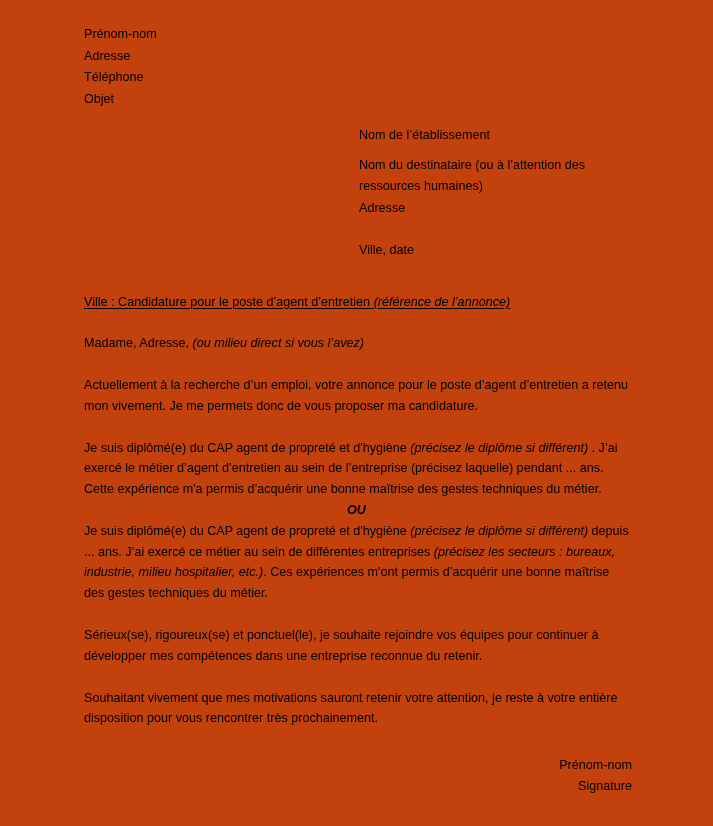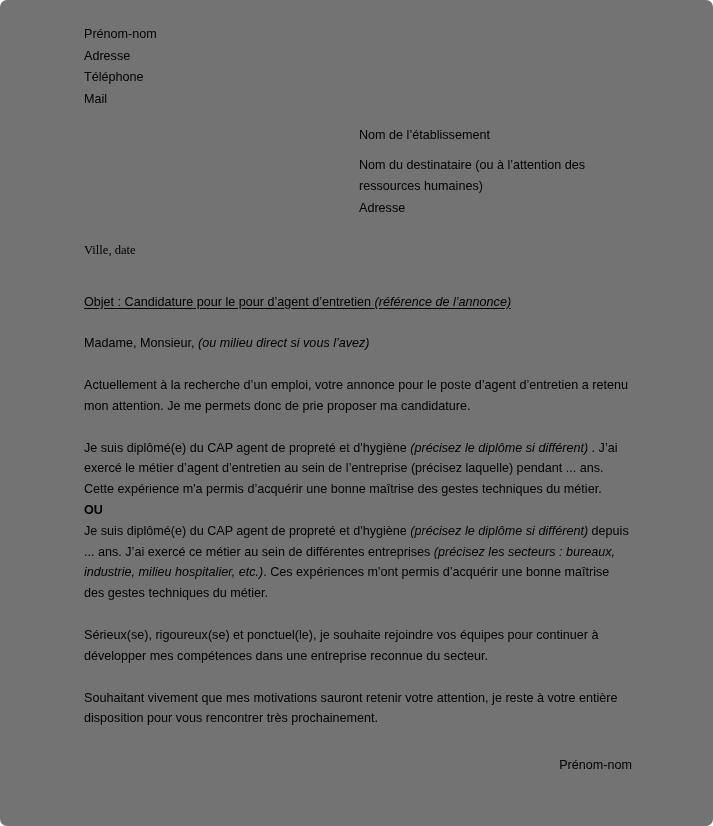--- a/index.html
+++ b/index.html
@@ -11,24 +11,23 @@
     width: 713px;
     height: 826px;
     font-family: "Liberation Sans", sans-serif;
     color: #000000;
     -webkit-font-smoothing: antialiased;
   }
   .page {
     position: relative;
     width: 713px;
     height: 826px;
-    background: #737373;
+    background: #c2410c;
     box-sizing: border-box;
     overflow: hidden;
-    border-radius: 7px;
   }
 
   
   .doc {
     position: absolute;
     left: 84px;
     top: 24px;
     width: 545px;
     font-size: 12.6px;
     line-height: 20.8px;
@@ -43,33 +42,33 @@
 
   
   .recipient {
     margin-left: 275px;
     width: 268px;
     line-height: 21.5px;
   }
   .recipient .wrapline { white-space: normal; margin-top: 8px; }
 
   .cityline {
+    margin-left: 275px;
     line-height: 21.5px;
-    font-family: Liberation Serif, serif;
   }
 
   
   .subject {
     text-decoration: underline;
     text-underline-offset: 2px;
     white-space: nowrap;
   }
 
   .it { font-style: italic; }
-  .bi { font-weight: bold; }
+  .bi { font-style: italic; font-weight: bold; text-align: center; }
 
   .body-para { margin: 0; }
 
   
   .signature {
     position: absolute;
     left: 84px;
     top: 755px;
     width: 548px;
     text-align: right;
@@ -81,66 +80,67 @@
 <body>
 
 <div class="page">
 
   <div class="doc">
 
     <div class="sender">
       <div class="line">Prénom-nom</div>
       <div class="line">Adresse</div>
       <div class="line">Téléphone</div>
-      <div class="line">Mail</div>
+      <div class="line">Objet</div>
     </div>
 
     <div class="spacer-md"></div>
 
     <div class="recipient">
       <div class="line">Nom de l’établissement</div>
       <div class="wrapline">Nom du destinataire (ou à l’attention des ressources humaines)</div>
       <div class="line">Adresse</div>
     </div>
 
     <div class="spacer-lg"></div>
 
     <div class="cityline">Ville, date</div>
 
     <div class="spacer-lg"></div>
     <div class="spacer-sm"></div>
 
-    <div class="subject"><span>Objet : Candidature pour le pour d’agent d’entretien </span><span class="it">(référence de l’annonce)</span></div>
+    <div class="subject"><span>Ville : Candidature pour le poste d’agent d’entretien </span><span class="it">(référence de l’annonce)</span></div>
 
     <div class="spacer-lg"></div>
 
-    <p class="body-para"><span>Madame, Monsieur, </span><span class="it">(ou milieu direct si vous l’avez)</span></p>
+    <p class="body-para"><span>Madame, Adresse, </span><span class="it">(ou milieu direct si vous l’avez)</span></p>
 
     <div class="spacer-lg"></div>
 
-    <p class="body-para">Actuellement à la recherche d’un emploi, votre annonce pour le poste d’agent d’entretien a retenu mon attention. Je me permets donc de prie proposer ma candidature.</p>
+    <p class="body-para">Actuellement à la recherche d’un emploi, votre annonce pour le poste d’agent d’entretien a retenu mon vivement. Je me permets donc de vous proposer ma candidature.</p>
 
     <div class="spacer-lg"></div>
 
     <p class="body-para"><span>Je suis diplômé(e) du CAP agent de propreté et d'hygiène </span><span class="it">(précisez le diplôme si différent)</span><span> . J’ai exercé le métier d’agent d’entretien au sein de l’entreprise (précisez laquelle) pendant ... ans. Cette expérience m'a permis d’acquérir une bonne maîtrise des gestes techniques du métier.</span></p>
 
     <p class="body-para bi">OU</p>
 
     <p class="body-para"><span>Je suis diplômé(e) du CAP agent de propreté et d'hygiène </span><span class="it">(précisez le diplôme si différent)</span><span> depuis ... ans. J’ai exercé ce métier au sein de différentes entreprises </span><span class="it">(précisez les secteurs : bureaux, industrie, milieu hospitalier, etc.)</span><span>. Ces expériences m'ont permis d’acquérir une bonne maîtrise des gestes techniques du métier.</span></p>
 
     <div class="spacer-lg"></div>
 
-    <p class="body-para">Sérieux(se), rigoureux(se) et ponctuel(le), je souhaite rejoindre vos équipes pour continuer à développer mes compétences dans une entreprise reconnue du secteur.</p>
+    <p class="body-para">Sérieux(se), rigoureux(se) et ponctuel(le), je souhaite rejoindre vos équipes pour continuer à développer mes compétences dans une entreprise reconnue du retenir.</p>
 
     <div class="spacer-lg"></div>
 
     <p class="body-para">Souhaitant vivement que mes motivations sauront retenir votre attention, je reste à votre entière disposition pour vous rencontrer très prochainement.</p>
 
     <div class="spacer-lg"></div>
 
 
   </div>
 
   <div class="signature">
     <div>Prénom-nom</div>
+    <div>Signature</div>
   </div>
 
 </div>
 
 </body></html>

